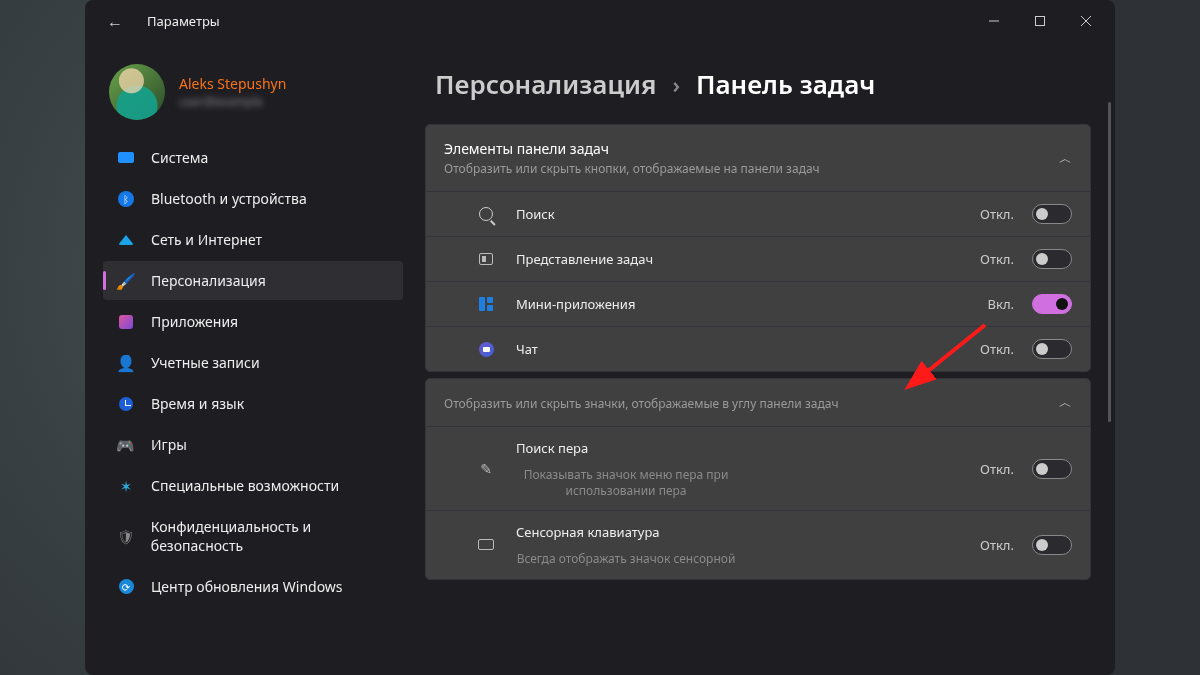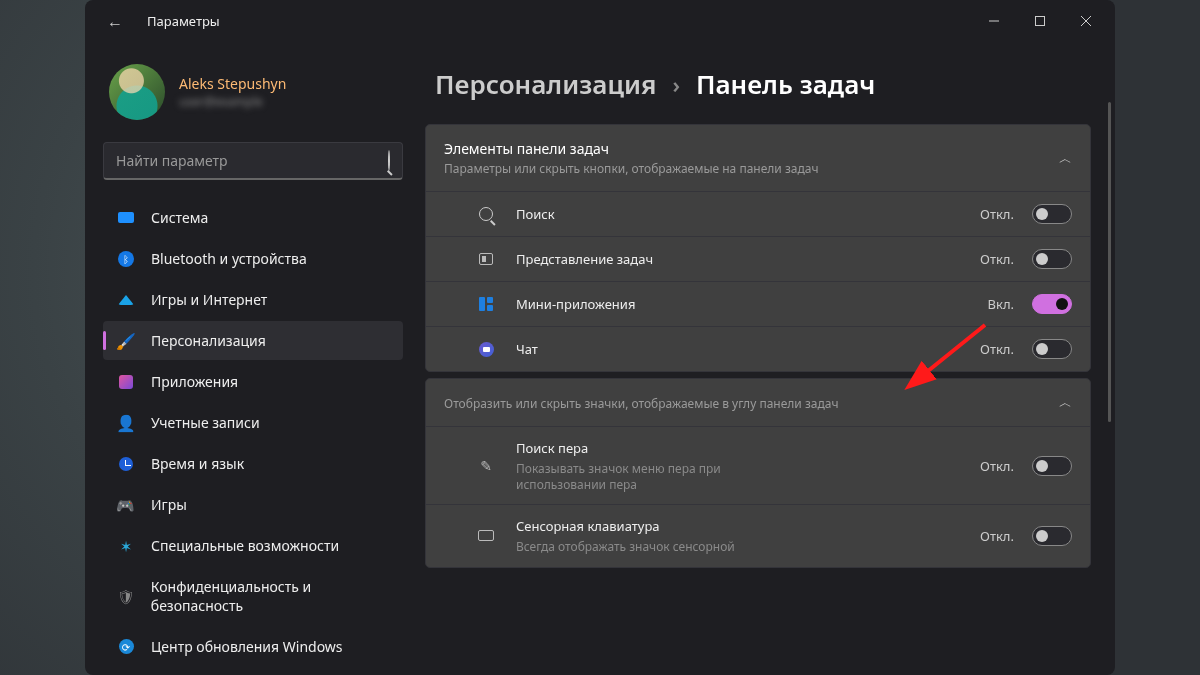--- a/index.html
+++ b/index.html
@@ -28,21 +28,21 @@
   .titlebar .back { width: 28px; text-align:center; font-size:16px; color:#ccc; cursor:pointer; }
   .titlebar .title { margin-left: 18px; color:#eee; }
   .titlebar .spacer { flex:1; }
   .win-btn { width: 46px; height: 32px; display:flex; align-items:center; justify-content:center; color:#ccc; cursor:pointer; }
   .win-btn svg { stroke:#ccc; stroke-width:1; fill:none; }
   .body { flex:1; display:flex; overflow:hidden; }
   .sidebar { width: 330px; padding: 18px 12px 12px 18px; display:flex; flex-direction:column; }
   .profile { display:flex; align-items:center; gap:14px; padding: 4px 6px 18px 6px; }
   .avatar { width:56px; height:56px; border-radius:50%; background: linear-gradient(135deg,#6aa34a 0%,#2a4a2a 100%); position:relative; overflow:hidden; }
   .avatar::after{content:"";position:absolute;inset:0;background:radial-gradient(circle at 40% 30%, rgba(255,220,180,.7) 0 12px, transparent 13px), radial-gradient(circle at 50% 75%, rgba(20,160,140,.9) 0 20px, transparent 21px);}
-  .profile-text .name { font-size:14px; color:#fdba74; }
+  .profile-text .name { font-size:14px; color:#f97316; }
   .profile-text .email { font-size:12px; color:#888; filter: blur(3px); user-select:none; }
   .search {
     display:flex; align-items:center; gap:8px;
     background:#2a2a2f; border:1px solid #3a3a40; border-bottom:2px solid #666;
     border-radius:4px; padding:8px 12px; margin: 4px 0 18px 0;
   }
   .search input { flex:1; background:transparent; border:none; color:#ddd; font-size:14px; outline:none; }
   .search input::placeholder { color:#999; }
   .search .si { color:#ccc; font-size:14px; }
   .nav { display:flex; flex-direction:column; gap:2px; }
@@ -69,21 +69,21 @@
   .panel-header .ph-title { font-size:14px; color:#fff; }
   .panel-header .ph-sub { font-size:12px; color:#9a9a9a; margin-top:2px; }
   .chev { color:#ccc; font-size:13px; }
   .row {
     display:flex; align-items:center; padding:12px 18px 12px 48px;
     border-top:1px solid #34343a; font-size:14px;
   }
   .row .ri { width:24px; display:flex; justify-content:center; margin-right:18px; }
   .row .rtext { flex:1; }
   .row .rtitle { color:#eee; font-size:13px; }
-  .row .rsub { color:#8a8a8a; font-size:12px; margin-top:4px; max-width:220px; line-height:1.3; }
+  .row .rsub { color:#8a8a8a; font-size:12px; margin-top:10px; max-width:220px; line-height:1.3;text-align:center; }
   .row .state { font-size:13px; color:#ccc; margin-right:18px; }
   .toggle {
     width:40px; height:20px; border-radius:10px; border:1px solid #888;
     background:#2a2a2f; position:relative; cursor:pointer;
   }
   .toggle::after{ content:""; position:absolute; width:12px; height:12px; border-radius:50%; background:#ccc; top:3px; left:3px; }
   .toggle.on{ background:#d070e0; border-color:#d070e0; }
   .toggle.on::after{ left:auto; right:3px; background:#111; }
   .arrow {
     position:absolute; right:120px; top:320px; pointer-events:none;
@@ -142,42 +142,38 @@
 
   <div class="body">
     <div class="sidebar">
       <div class="profile">
         <div class="avatar"></div>
         <div class="profile-text">
           <div class="name">Aleks Stepushyn</div>
           <div class="email">user@example</div>
         </div>
       </div>
-      <div class="search">
-        <input placeholder="Найти параметр" style="">
-        <span class="si"><span class="ic-search"></span></span>
-      </div>
       <div class="nav">
         <div class="nav-item">
             <span class="nav-icon">
               <span class="ic-system"></span>
             </span>
             <span>Система</span>
           </div>
         <div class="nav-item">
             <span class="nav-icon">
               <span class="ic-bt">ᛒ</span>
             </span>
             <span>Bluetooth и устройства</span>
           </div>
         <div class="nav-item">
             <span class="nav-icon">
               <span class="ic-net"></span>
             </span>
-            <span>Игры и Интернет</span>
+            <span>Сеть и Интернет</span>
           </div>
         <div class="nav-item active">
             <span class="nav-icon ic-pers">🖌️</span>
             <span>Персонализация</span>
           </div>
         <div class="nav-item">
             <span class="nav-icon">
               <span class="ic-apps"></span>
             </span>
             <span>Приложения</span>
@@ -217,21 +213,21 @@
       <div class="breadcrumb">
         <span class="crumb1">Персонализация</span>
         <span class="sep">›</span>
         <span class="crumb2">Панель задач</span>
       </div>
 
       <div class="panel">
         <div class="panel-header">
           <div class="ph-text">
             <div class="ph-title">Элементы панели задач</div>
-            <div class="ph-sub">Параметры или скрыть кнопки, отображаемые на панели задач</div>
+            <div class="ph-sub">Отобразить или скрыть кнопки, отображаемые на панели задач</div>
           </div>
           <div class="chev">︿</div>
         </div>
         <div class="row">
           <span class="ri">
               <span class="ic-search"></span>
             </span>
           <div class="rtext">
               <div class="rtitle">Поиск</div>
             </div>

